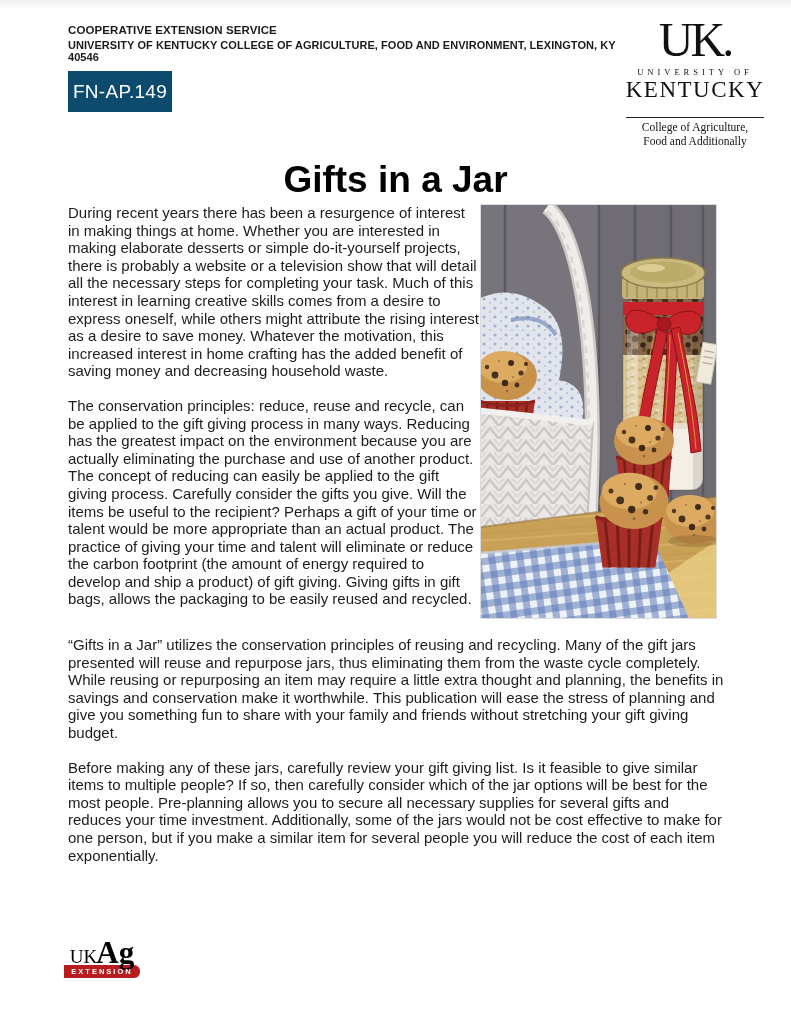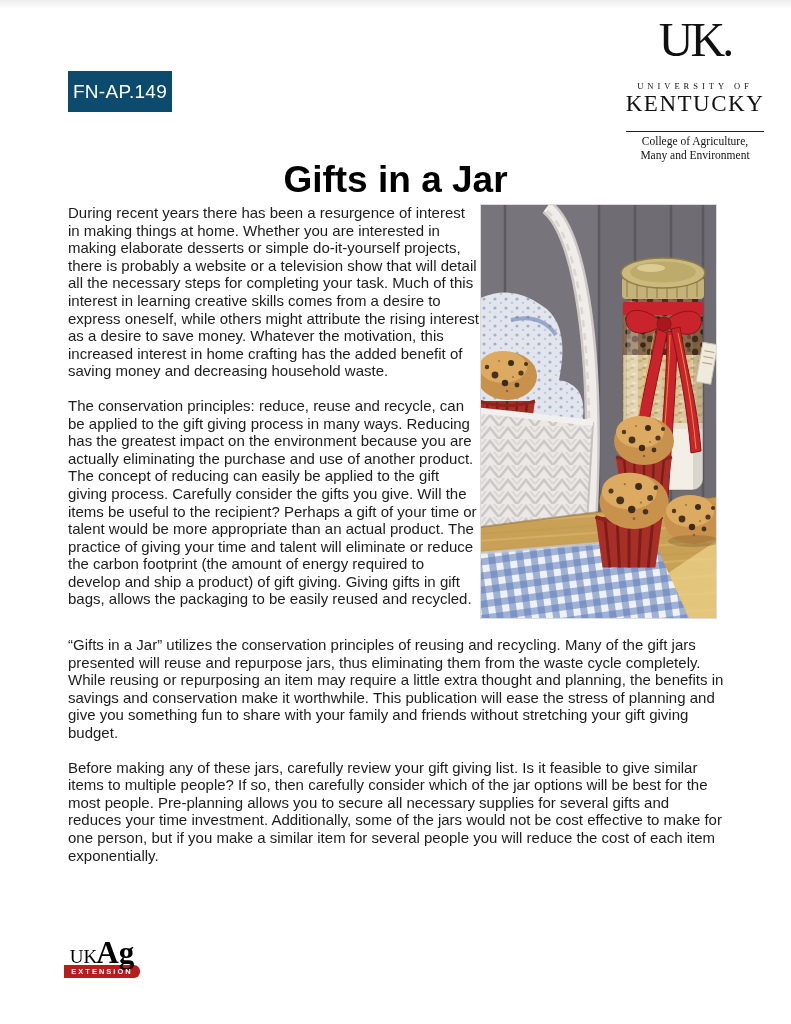--- a/index.html
+++ b/index.html
@@ -20,21 +20,21 @@
   .pub-box {
     position:absolute; left:68px; top:71px; width:104px; height:41px;
     background:#0c4a6e; color:#fff; display:flex; align-items:center; justify-content:center;
     font-size:19px; letter-spacing:.3px;
   }
 
   
   .uk-logo { position:absolute; left:612px; top:16px; width:166px; text-align:center;
              font-family:"Liberation Serif", serif; color:#111; }
   .uk-monogram { font-size:48px; font-weight:normal; letter-spacing:-3px; line-height:1; }
-  .uk-univof  { font-size:8.5px; letter-spacing:4px; margin-top:17px; }
+  .uk-univof  { font-size:8.5px; letter-spacing:4px; margin-top:3px; }
   .uk-kentucky { font-size:23px; letter-spacing:1.5px; padding-bottom:15px;
                  border-bottom:1.5px solid #222; display:inline-block; line-height:1.05; margin-top:1px;}
   .uk-college { font-size:11.5px; line-height:1.18; margin-top:3px;text-align:center; }
 
   
   .doc-title {
     position:absolute; left:0; right:0; top:134px; text-align:center;
     font-size:37px; font-weight:bold; letter-spacing:0; color:#000;
   }
 
@@ -57,32 +57,36 @@
   .ukag-banner { background:#b91c1c; color:#fff; font-size:7.5px; font-weight:bold;
                  letter-spacing:2px; padding:1.5px 3px 2px; margin-top:-3px;
                  border-radius:0 6px 6px 0; }
   .footer-depts { font-size:10.5px; font-weight:bold; color:#111; letter-spacing:0; line-height:1.3; }
 </style>
 </head>
 <body>
 
 <div class="page">
 
+  <div class="header-block">
+    <div class="header-org">COOPERATIVE EXTENSION SERVICE</div>
+    <div class="header-address">UNIVERSITY OF KENTUCKY COLLEGE OF AGRICULTURE, FOOD AND ENVIRONMENT, LEXINGTON, KY 40546</div>
+  </div>
 
   <div class="pub-box">
     <span>FN-AP.149</span>
   </div>
 
   <div class="uk-logo">
     <div class="uk-monogram">UK.</div>
     <div class="uk-univof">UNIVERSITY OF</div>
     <div><span class="uk-kentucky">KENTUCKY</span></div>
     <div class="uk-college">
       <div>College of Agriculture,</div>
-      <div>Many and Environment</div>
+      <div>Food and Additionally</div>
     </div>
   </div>
 
   <h1 class="doc-title">Gifts in a Jar</h1>
 
   <div class="content">
     <div class="top-row">
       <div class="text-col">
         <p>During recent years there has been a resurgence of interest in making things at home. Whether you are interested in making elaborate desserts or simple do-it-yourself projects, there is probably a website or a television show that will detail all the necessary steps for completing your task.  Much of this interest in learning creative skills comes from a desire to express oneself, while others might attribute the rising interest as a desire to save money.  Whatever the motivation, this increased interest in home crafting has the added benefit of saving money and decreasing household waste.</p>
         <p>The conservation principles: reduce, reuse and recycle, can be applied to the gift giving process in many ways. Reducing has the greatest impact on the environment because you are actually eliminating the purchase and use of another product. The concept of reducing can easily be applied to the gift giving process. Carefully consider the gifts you give. Will the items be useful to the recipient? Perhaps a gift of your time or talent would be more appropriate than an actual product. The practice of giving your time and talent will eliminate or reduce the carbon footprint (the amount of energy required to develop and ship a product) of gift giving.  Giving gifts in gift bags, allows the packaging to be easily reused and recycled.</p>

